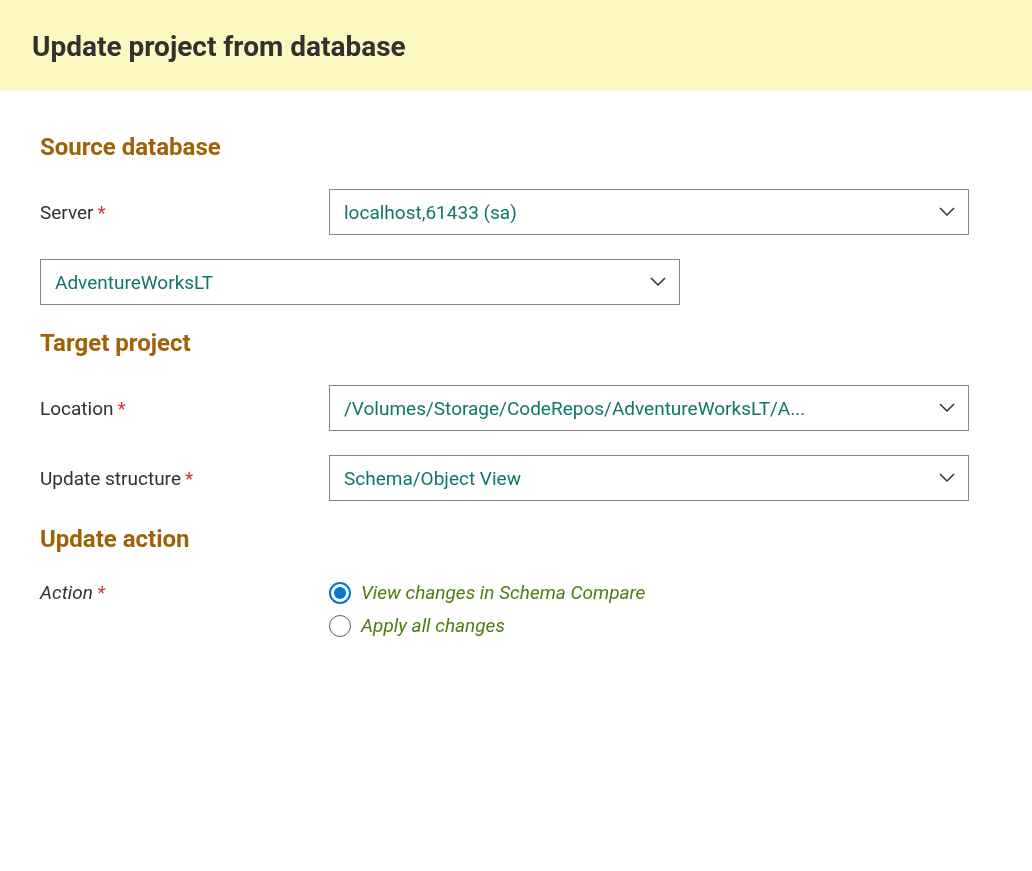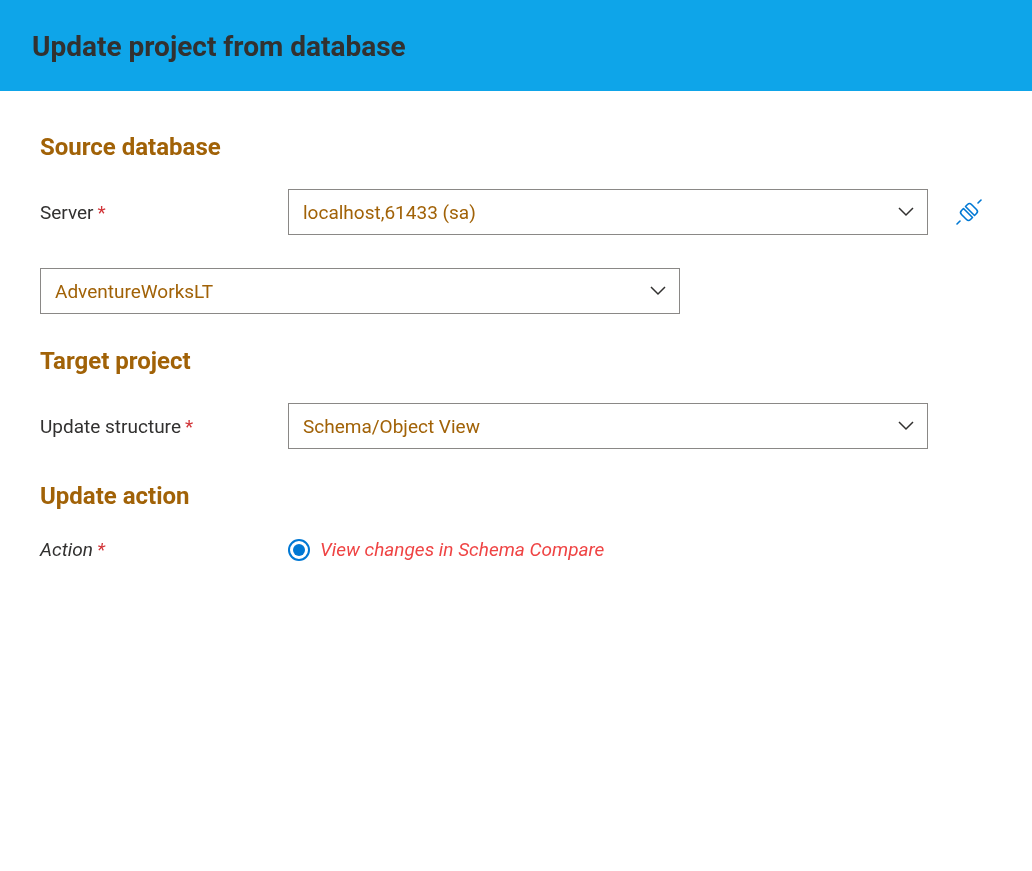--- a/index.html
+++ b/index.html
@@ -3,21 +3,21 @@
   <meta charset="utf-8">
   <style>
     * { box-sizing: border-box; margin: 0; padding: 0; }
     body {
       font-family: -apple-system, BlinkMacSystemFont, "Segoe UI", Roboto, Helvetica, Arial, sans-serif;
       background: #ffffff;
       color: #323130;
       width: 1032px;
     }
     .header {
-      background: #0ea5e9;
+      background: #fef9c3;
       padding: 30px 32px 28px 32px;
     }
     .header h1 {
       font-size: 28px;
       font-weight: 700;
       color: #323130;
     }
     .content {
       padding: 32px 40px 0 40px;
     }
@@ -25,21 +25,22 @@
       font-size: 24px;
       font-weight: 700;
       color: #a16207;
       margin-top: 24px;
       margin-bottom: 28px;
     }
     .section-title.first { margin-top: 10px; }
     .form-row {
       display: flex;
       align-items: center;
-      margin-bottom: 33px;
+      margin-bottom: 24px;
+      gap: 41px;
     }
     .form-row.radio-row { align-items: flex-start; font-style: italic; }
     .form-label {
       width: 248px;
       font-size: 19px;
       color: #323130;
       flex: 0 0 auto;
     }
     .required { color: #d13438; margin-left: 4px; }
     .select-wrap {
@@ -47,21 +48,21 @@
       flex: 0 0 640px;
       width: 640px;
     }
     .select {
       width: 100%;
       height: 46px;
       border: 1px solid #8a8886;
       background: #ffffff;
       padding: 0 44px 0 14px;
       font-size: 19px;
-      color: #a16207;
+      color: #0f766e;
       cursor: pointer;
       display: flex;
       align-items: center;
       white-space: nowrap;
       overflow: hidden;
       text-overflow: ellipsis;
     }
     .chevron {
       position: absolute;
       right: 14px;
@@ -108,21 +109,21 @@
       content:"";
       position:absolute;
       top:50%; left:50%;
       width:12px; height:12px;
       background:#0078d4;
       border-radius:50%;
       transform: translate(-50%,-50%);
     }
     .radio-label {
       font-size: 19px;
-      color: #ef4444;
+      color: #4d7c0f;
     }
   </style>
 </head>
 <body>
 
 <div class="header">
   <h1>Update project from database</h1>
 </div>
 
 <div class="content">
@@ -165,20 +166,42 @@
       <span class="chevron">
         <svg width="16" height="10" viewBox="0 0 16 10">
             <path d="M1 1 L8 8 L15 1" fill="none" stroke="#323130" stroke-width="1.5"></path>
           </svg>
       </span>
     </div>
   </div>
 
   <h2 class="section-title">Target project</h2>
 
+  <div class="form-row">
+    <div class="form-label">
+      <span>Location</span><span class="required">*</span>
+    </div>
+    <div class="select-wrap">
+      <div class="select">
+          <span>/Volumes/Storage/CodeRepos/AdventureWorksLT/A...</span>
+        </div>
+      <span class="chevron">
+        <svg width="16" height="10" viewBox="0 0 16 10">
+            <path d="M1 1 L8 8 L15 1" fill="none" stroke="#323130" stroke-width="1.5"></path>
+          </svg>
+      </span>
+    </div>
+    <button class="icon-btn">
+      <span>
+        <svg width="28" height="24" viewBox="0 0 28 24">
+          <path d="M2 4 L10 4 L13 7 L26 7 L26 21 L2 21 Z" fill="none" stroke="#0078d4" stroke-width="1.6" stroke-linejoin="round"></path>
+        </svg>
+      </span>
+    </button>
+  </div>
 
   <div class="form-row">
     <div class="form-label">
       <span>Update structure</span><span class="required">*</span>
     </div>
     <div class="select-wrap">
       <div class="select">
           <span>Schema/Object View</span>
         </div>
       <span class="chevron">
@@ -193,16 +216,20 @@
 
   <div class="form-row radio-row">
     <div class="form-label">
       <span>Action</span><span class="required">*</span>
     </div>
     <div class="radio-group">
       <div class="radio-item">
         <span class="radio-circle radio-checked"></span>
         <span class="radio-label">View changes in Schema Compare</span>
       </div>
+      <div class="radio-item">
+        <span class="radio-circle radio-unchecked"></span>
+        <span class="radio-label">Apply all changes</span>
+      </div>
     </div>
   </div>
 
 </div>
 
 </body></html>

